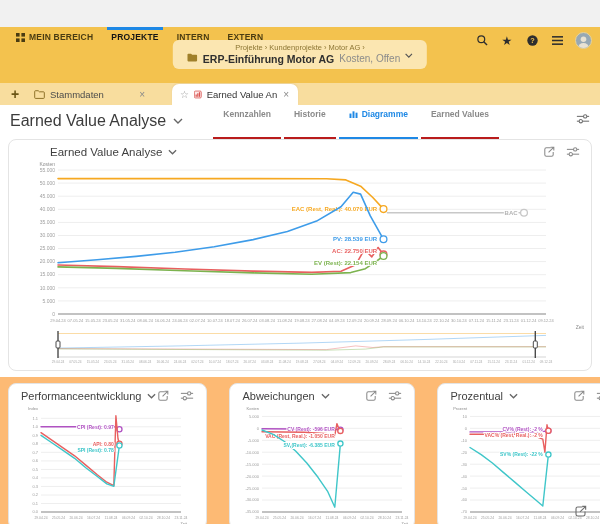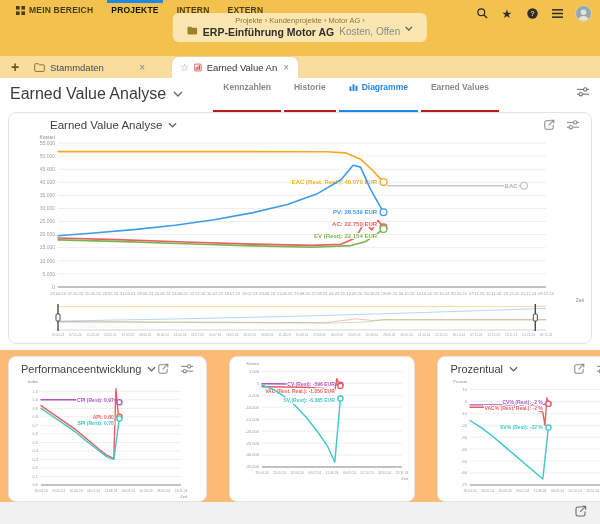--- a/index.html
+++ b/index.html
@@ -1,20 +1,20 @@
 <!DOCTYPE html>
 <html><head>
 <meta charset="utf-8">
 <style>
   * { box-sizing: border-box; margin: 0; padding: 0; }
   html,body { width:600px; height:524px; }
   body { font-family:"Liberation Sans",sans-serif; background:#f1f1f1; overflow:hidden; position:relative; }
 
   
-  .topbar { height:56px; background:#f3c24e; position:relative; z-index:3; }
+  .topbar { height:56px; background:#f3c24e; position:relative; z-index:3;margin-top:27px; }
   .menu { display:flex; align-items:stretch; gap:2px; padding:0 8px; height:20px; }
   .menu-item { position:relative; display:flex; align-items:center; gap:4px; padding:0 8px;
     font-size:8.5px; font-weight:700; color:#4a3c12; letter-spacing:.2px; cursor:pointer; }
   .menu-item.active { color:#151515; }
   .menu-item.active::before { content:""; position:absolute; top:0; left:4px; right:4px; height:2.5px; background:#1e88e5; }
   .crumb-card { position:absolute; left:50%; top:13px; transform:translateX(-50%);
     background:#fbe6b1; border-radius:6px; padding:3px 14px 4px; text-align:center; cursor:pointer; }
   .crumb-path { font-size:7.5px; color:#8d7634; white-space:nowrap; }
   .crumb-main { display:flex; align-items:flex-start; gap:5px; justify-content:center; margin-top:1px; white-space:nowrap; }
   .crumb-title { font-size:10.5px; font-weight:700; color:#2f2f2f; }
@@ -404,20 +404,42 @@
           <polyline points="28.0,28.7 39.2,36.4 50.4,44.1 61.6,51.8 72.8,61.1 84.0,70.5 93.8,78.2 100.8,81.6 102.9,11.7 105.0,34.7 106.4,39.8" fill="none" stroke="#e85f5f" stroke-width="1.4" stroke-linejoin="round" stroke-linecap="round"></polyline>
           <circle cx="106.4" cy="39.8" r="2.6" fill="#fff" stroke="#e85f5f" stroke-width="1.3"></circle>
           <text x="100.8" y="41.6" text-anchor="end" font-size="5" font-weight="700" fill="#e85f5f" style="paint-order:stroke;stroke:#ffffff;stroke-width:2">API: 0.80</text>
           <polyline points="28.0,31.3 39.2,39.0 50.4,46.6 61.6,54.3 72.8,63.7 84.0,72.2 93.8,79.9 100.8,82.4 106.4,41.5" fill="none" stroke="#3fc6c9" stroke-width="1.4" stroke-linejoin="round" stroke-linecap="round"></polyline>
           <circle cx="106.4" cy="41.5" r="2.6" fill="#fff" stroke="#3fc6c9" stroke-width="1.3"></circle>
           <text x="100.8" y="48.3" text-anchor="end" font-size="5" font-weight="700" fill="#3fc6c9" style="paint-order:stroke;stroke:#ffffff;stroke-width:2">SPI (Rest): 0.78</text>
         </svg>
     </div>
 
     <div class="card sm-card">
+      <div class="card-head">
+        <div class="card-title">
+          <span>Abweichungen</span>
+          <svg class="chev" width="9" height="6" viewBox="0 0 10 6">
+              <path d="M1 1 L5 5 L9 1" fill="none" stroke="#666" stroke-width="1.4"></path>
+            </svg>
+        </div>
+        <div class="card-icons">
+          <svg class="ic-btn" viewBox="0 0 16 16">
+              <path d="M10 3.2 H5 A1.8 1.8 0 0 0 3.2 5 v6 a1.8 1.8 0 0 0 1.8 1.8 h6 A1.8 1.8 0 0 0 12.8 11 V8" fill="none" stroke="currentColor" stroke-width="1.2"></path>
+              <path d="M7.5 8.5 L13.2 2.8 M9.8 2.5 h3.7 v3.7" fill="none" stroke="currentColor" stroke-width="1.2"></path>
+            </svg>
+          <svg class="ic-btn" viewBox="0 0 16 16">
+              <g stroke="currentColor" stroke-width="1.2" fill="#fff">
+                <line x1="1" y1="5" x2="15" y2="5"></line>
+                <line x1="1" y1="10.5" x2="15" y2="10.5"></line>
+                <circle cx="10.5" cy="5" r="1.9"></circle>
+                <circle cx="5.5" cy="10.5" r="1.9"></circle>
+              </g>
+            </svg>
+        </div>
+      </div>
       <svg class="chart-wrap line-chart" width="176" height="122">
           <text x="25" y="6" text-anchor="end" font-size="4" fill="#8d8d8d">Kosten</text>
           <line x1="28" x2="168" y1="12.4" y2="12.4" stroke="#eeeeee" stroke-width="1"></line>
           <text x="25" y="13.8" text-anchor="end" font-size="4" fill="#9e9e9e">5.000</text>
           <line x1="28" x2="168" y1="24.3" y2="24.3" stroke="#eeeeee" stroke-width="1"></line>
           <text x="25" y="25.7" text-anchor="end" font-size="4" fill="#9e9e9e">0</text>
           <line x1="28" x2="168" y1="36.3" y2="36.3" stroke="#eeeeee" stroke-width="1"></line>
           <text x="25" y="37.699999999999996" text-anchor="end" font-size="4" fill="#9e9e9e">-5.000</text>
           <line x1="28" x2="168" y1="48.2" y2="48.2" stroke="#eeeeee" stroke-width="1"></line>
           <text x="25" y="49.6" text-anchor="end" font-size="4" fill="#9e9e9e">-10.000</text>

